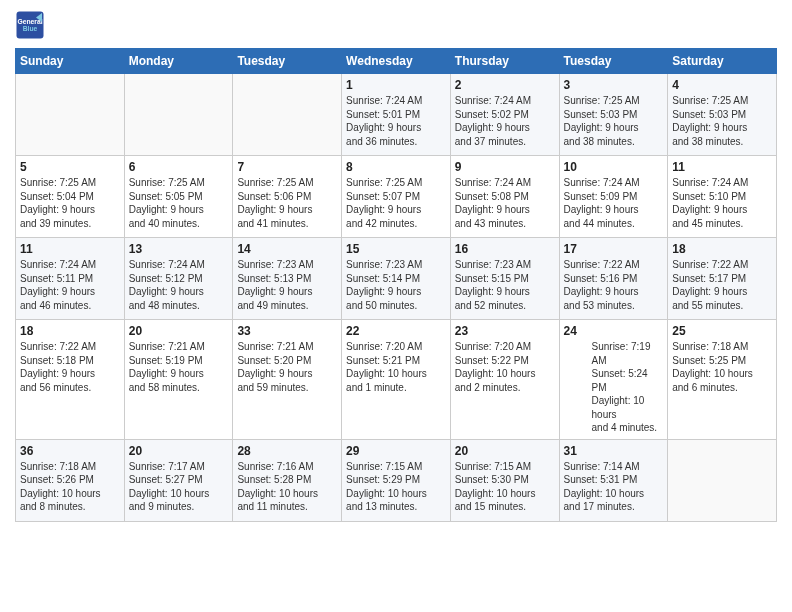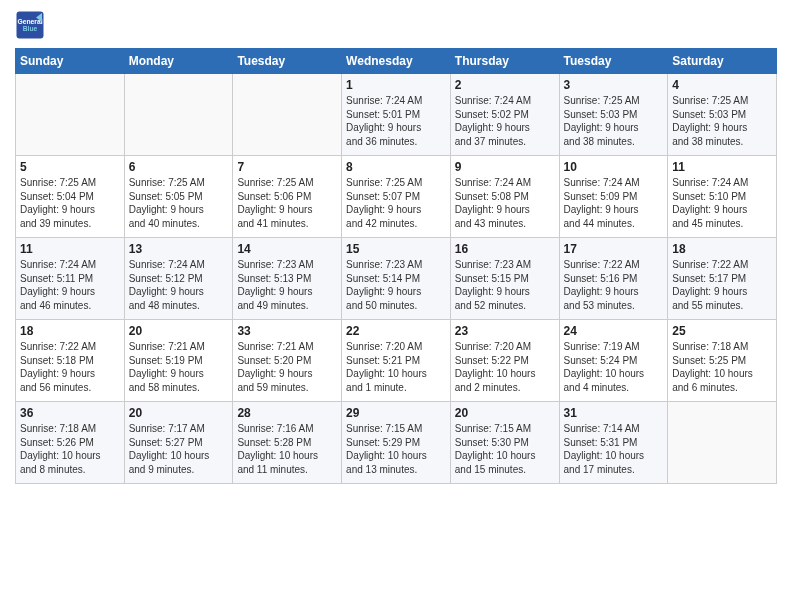--- a/index.html
+++ b/index.html
@@ -299,21 +299,21 @@
           </td>
           <td>
             <span class="day-num">23</span>
             <div class="cell-content" style="white-space: pre-line;">Sunrise: 7:20 AM
 Sunset: 5:22 PM
 Daylight: 10 hours
 and 2 minutes.</div>
           </td>
           <td>
             <span class="day-num">24</span>
-            <div class="cell-content" style="white-space: pre-line;">Sunrise: 7:19 AM
+            <div class="cell-content" style="white-space: pre-line; margin-left: 28px;">Sunrise: 7:19 AM
 Sunset: 5:24 PM
 Daylight: 10 hours
 and 4 minutes.</div>
           </td>
           <td>
             <span class="day-num">25</span>
             <div class="cell-content" style="white-space: pre-line;">Sunrise: 7:18 AM
 Sunset: 5:25 PM
 Daylight: 10 hours
 and 6 minutes.</div>

